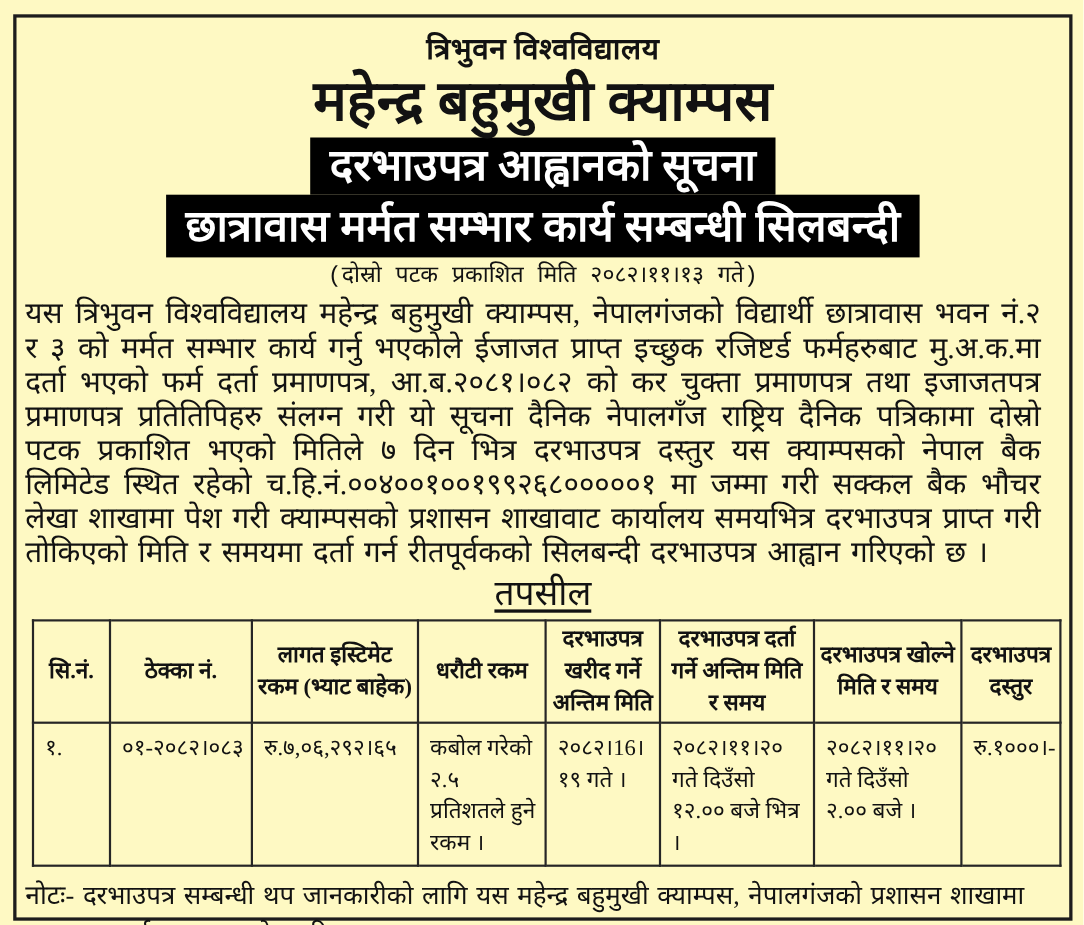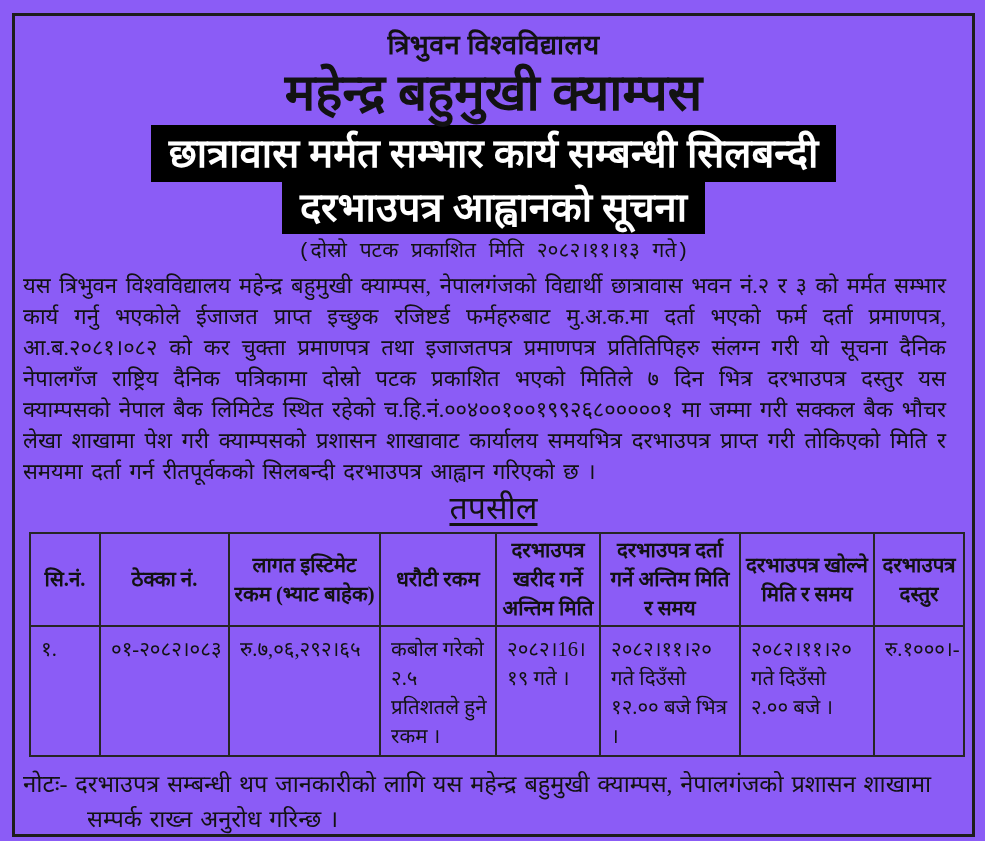--- a/index.html
+++ b/index.html
@@ -4,21 +4,21 @@
 <style>
   html, body {
     margin: 0;
     padding: 0;
     background: #ffffff;
   }
   .sheet {
     position: relative;
     width: 985px;
     height: 841px;
-    background: #8b5cf6;
+    background: #fef9c3;
     overflow: hidden;
     font-family: "Liberation Serif", "DejaVu Serif", serif;
     color: #121212;
   }
   .frame {
     position: absolute;
     left: 12px;
     top: 13px;
     width: 963px;
     height: 824px;
@@ -64,21 +64,21 @@
   .banner.b1 { line-height: 57px; }
   .banner.b2 { line-height: 52px; }
   .pub {
     font-size: 21px;
     margin-top: 5px;
     line-height: 26px;
     font-family: Liberation Mono, monospace;
   }
   .bodytext {
     margin: 5px 20px 0 2px;
-    font-size: 22px;
+    font-size: 27px;
     line-height: 31px;
     text-align: justify;
     word-spacing: 3px;
   }
   .tabletitle {
     margin-top: 6px;
     font-size: 32px;
     font-weight: 400;
     line-height: 30px;
   }
@@ -129,22 +129,22 @@
 </head>
 <body>
 
 <div class="sheet">
   <div class="frame">
 
     <div class="center uni">त्रिभुवन विश्वविद्यालय</div>
     <div class="center campus">महेन्द्र बहुमुखी क्याम्पस</div>
 
     <div class="banner-wrap">
+      <div class="banner b2">दरभाउपत्र आह्वानको सूचना</div>
       <div class="banner b1">छात्रावास मर्मत सम्भार कार्य सम्बन्धी सिलबन्दी</div>
-      <div class="banner b2">दरभाउपत्र आह्वानको सूचना</div>
     </div>
 
     <div class="center pub">(दोस्रो पटक प्रकाशित मिति २०८२।११।१३ गते)</div>
 
     <div class="bodytext">यस त्रिभुवन विश्वविद्यालय महेन्द्र बहुमुखी क्याम्पस, नेपालगंजको विद्यार्थी छात्रावास भवन नं.२ र ३ को मर्मत सम्भार कार्य गर्नु भएकोले ईजाजत प्राप्त इच्छुक रजिष्टर्ड फर्महरुबाट मु.अ.क.मा दर्ता भएको फर्म दर्ता प्रमाणपत्र, आ.ब.२०८१।०८२ को कर चुक्ता प्रमाणपत्र तथा इजाजतपत्र प्रमाणपत्र प्रतितिपिहरु संलग्न गरी यो सूचना दैनिक नेपालगँज राष्ट्रिय दैनिक पत्रिकामा दोस्रो पटक प्रकाशित भएको मितिले ७ दिन भित्र दरभाउपत्र दस्तुर यस क्याम्पसको नेपाल बैक लिमिटेड स्थित रहेको च.हि.नं.००४००१००१९९२६८०००००१ मा जम्मा गरी सक्कल बैक भौचर लेखा शाखामा पेश गरी क्याम्पसको प्रशासन शाखावाट कार्यालय समयभित्र दरभाउपत्र प्राप्त गरी तोकिएको मिति र समयमा दर्ता गर्न रीतपूर्वकको सिलबन्दी दरभाउपत्र आह्वान गरिएको छ ।</div>
 
     <div class="center tabletitle">
       <span>तपसील</span>
     </div>
 

